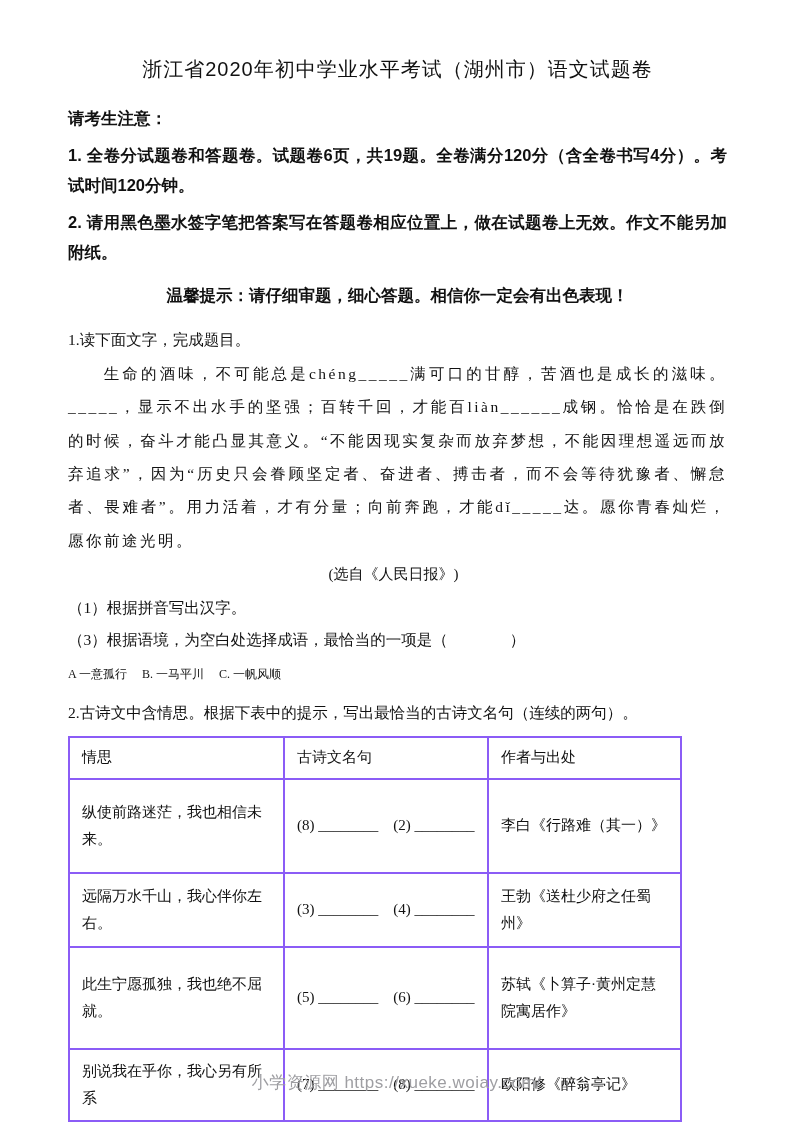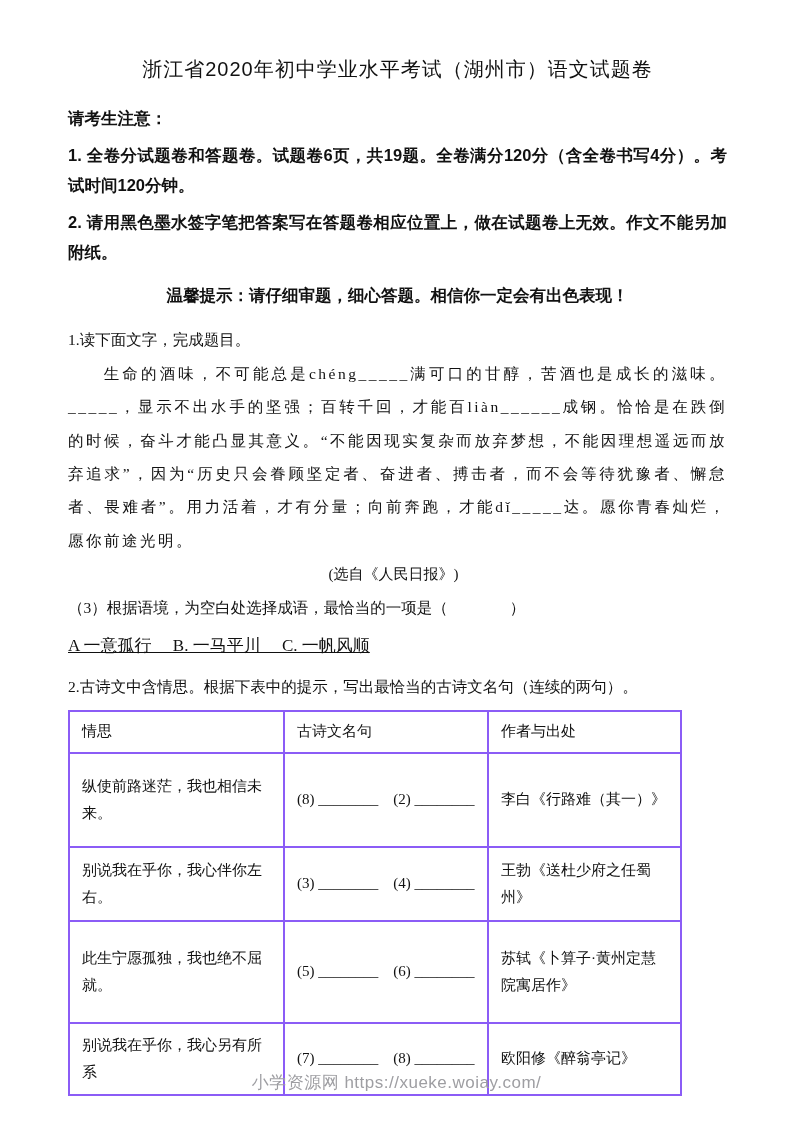--- a/index.html
+++ b/index.html
@@ -53,23 +53,22 @@
   .source {
     text-align: center;
     font-size: 15px;
     margin: 8px 8px 14px 0;
   }
   .subq {
     font-size: 15.5px;
     margin: 11px 0;
   }
   .options {
-    font-size: 17px;
+    font-size: 12px;
     margin: 15px 0 18px 0;
-    text-decoration: underline;
   }
   .q2-intro {
     font-size: 15.5px;
     margin: 20px 0 12px 0;
   }
   table.poem {
     border-collapse: collapse;
     width: 612px;
     table-layout: fixed;
   }
@@ -112,20 +111,21 @@
     <p>请考生注意：</p>
     <p>1. 全卷分试题卷和答题卷。试题卷6页，共19题。全卷满分120分（含全卷书写4分）。考试时间120分钟。</p>
     <p>2. 请用黑色墨水签字笔把答案写在答题卷相应位置上，做在试题卷上无效。作文不能另加附纸。</p>
     <p class="tip">温馨提示：请仔细审题，细心答题。相信你一定会有出色表现！</p>
   </div>
 
   <div>
     <p class="q-intro">1.读下面文字，完成题目。</p>
     <p class="passage">生命的酒味，不可能总是chéng_____满可口的甘醇，苦酒也是成长的滋味。_____，显示不出水手的坚强；百转千回，才能百liàn______成钢。恰恰是在跌倒的时候，奋斗才能凸显其意义。“不能因现实复杂而放弃梦想，不能因理想遥远而放弃追求”，因为“历史只会眷顾坚定者、奋进者、搏击者，而不会等待犹豫者、懈怠者、畏难者”。用力活着，才有分量；向前奔跑，才能dǐ_____达。愿你青春灿烂，愿你前途光明。</p>
     <p class="source">(选自《人民日报》)</p>
+    <p class="subq">（1）根据拼音写出汉字。</p>
     <p class="subq">（3）根据语境，为空白处选择成语，最恰当的一项是（　　　　）</p>
     <p class="options">A 一意孤行　 B. 一马平川　 C. 一帆风顺</p>
   </div>
 
   <div>
     <p class="q2-intro">2.古诗文中含情思。根据下表中的提示，写出最恰当的古诗文名句（连续的两句）。</p>
     <table class="poem">
       <colgroup>
           <col class="c1">
           <col class="c2">
@@ -138,21 +138,21 @@
           <th>作者与出处</th>
         </tr>
       </thead>
       <tbody id="table-body">
           <tr>
             <td>纵使前路迷茫，我也相信未来。</td>
             <td>(8) ________　(2) ________</td>
             <td>李白《行路难（其一）》</td>
           </tr>
           <tr>
-            <td>别说我在乎你，我心伴你左右。</td>
+            <td>远隔万水千山，我心伴你左右。</td>
             <td>(3) ________　(4) ________</td>
             <td>王勃《送杜少府之任蜀州》</td>
           </tr>
           <tr>
             <td>此生宁愿孤独，我也绝不屈就。</td>
             <td>(5) ________　(6) ________</td>
             <td>苏轼《卜算子·黄州定慧院寓居作》</td>
           </tr>
           <tr>
             <td>别说我在乎你，我心另有所系</td>

